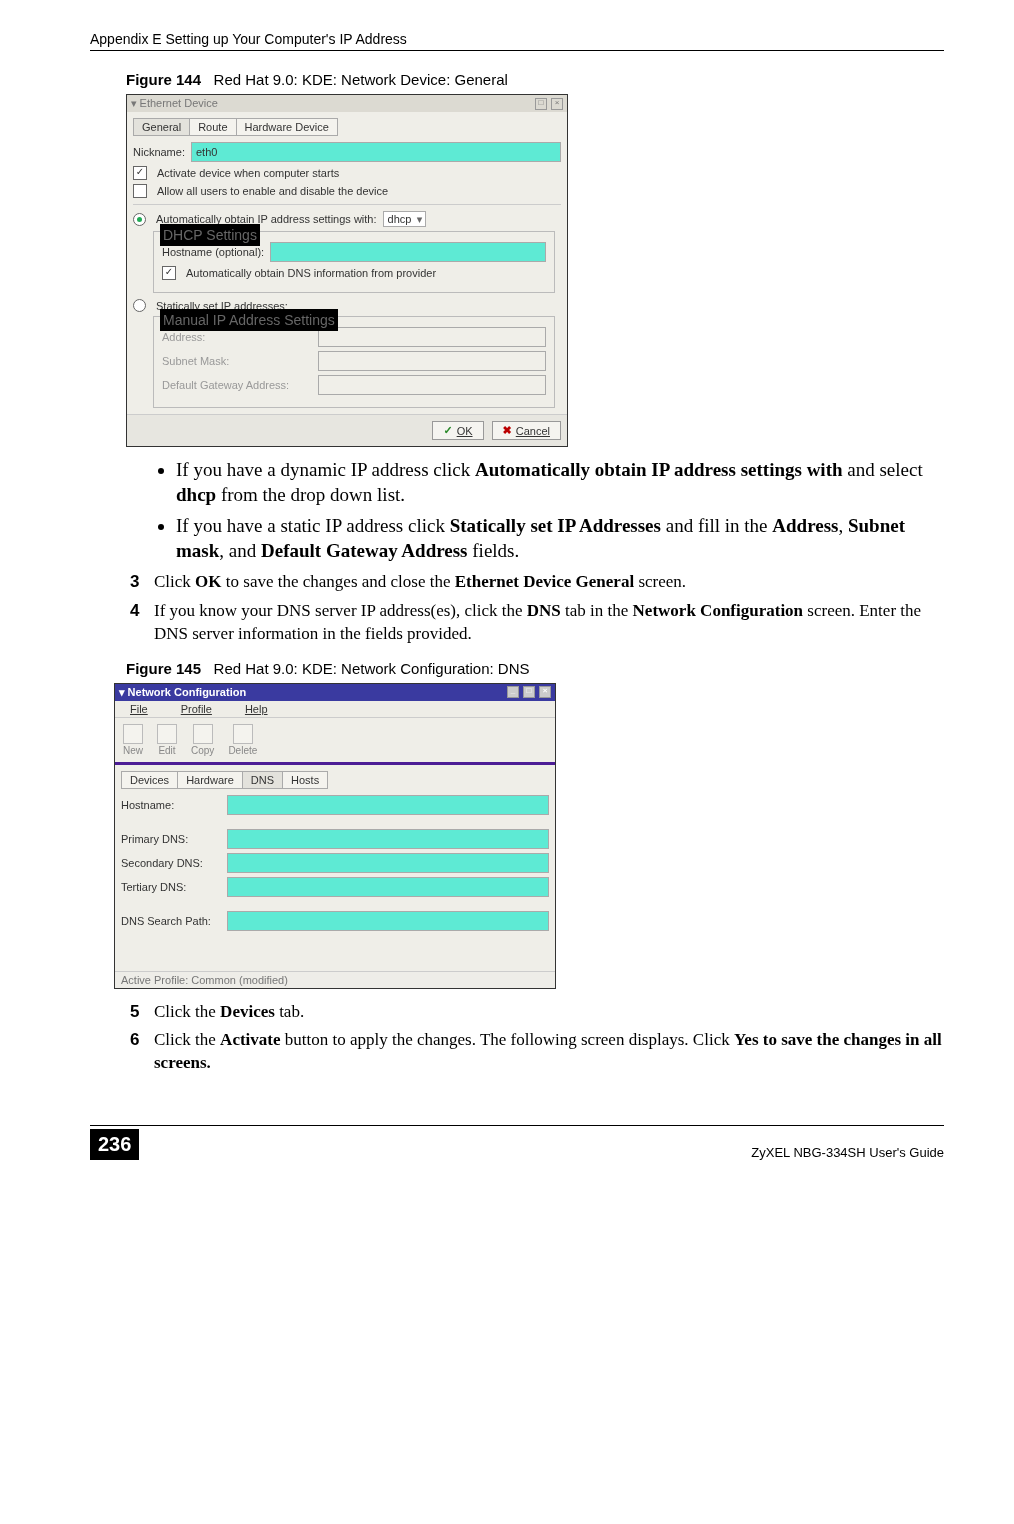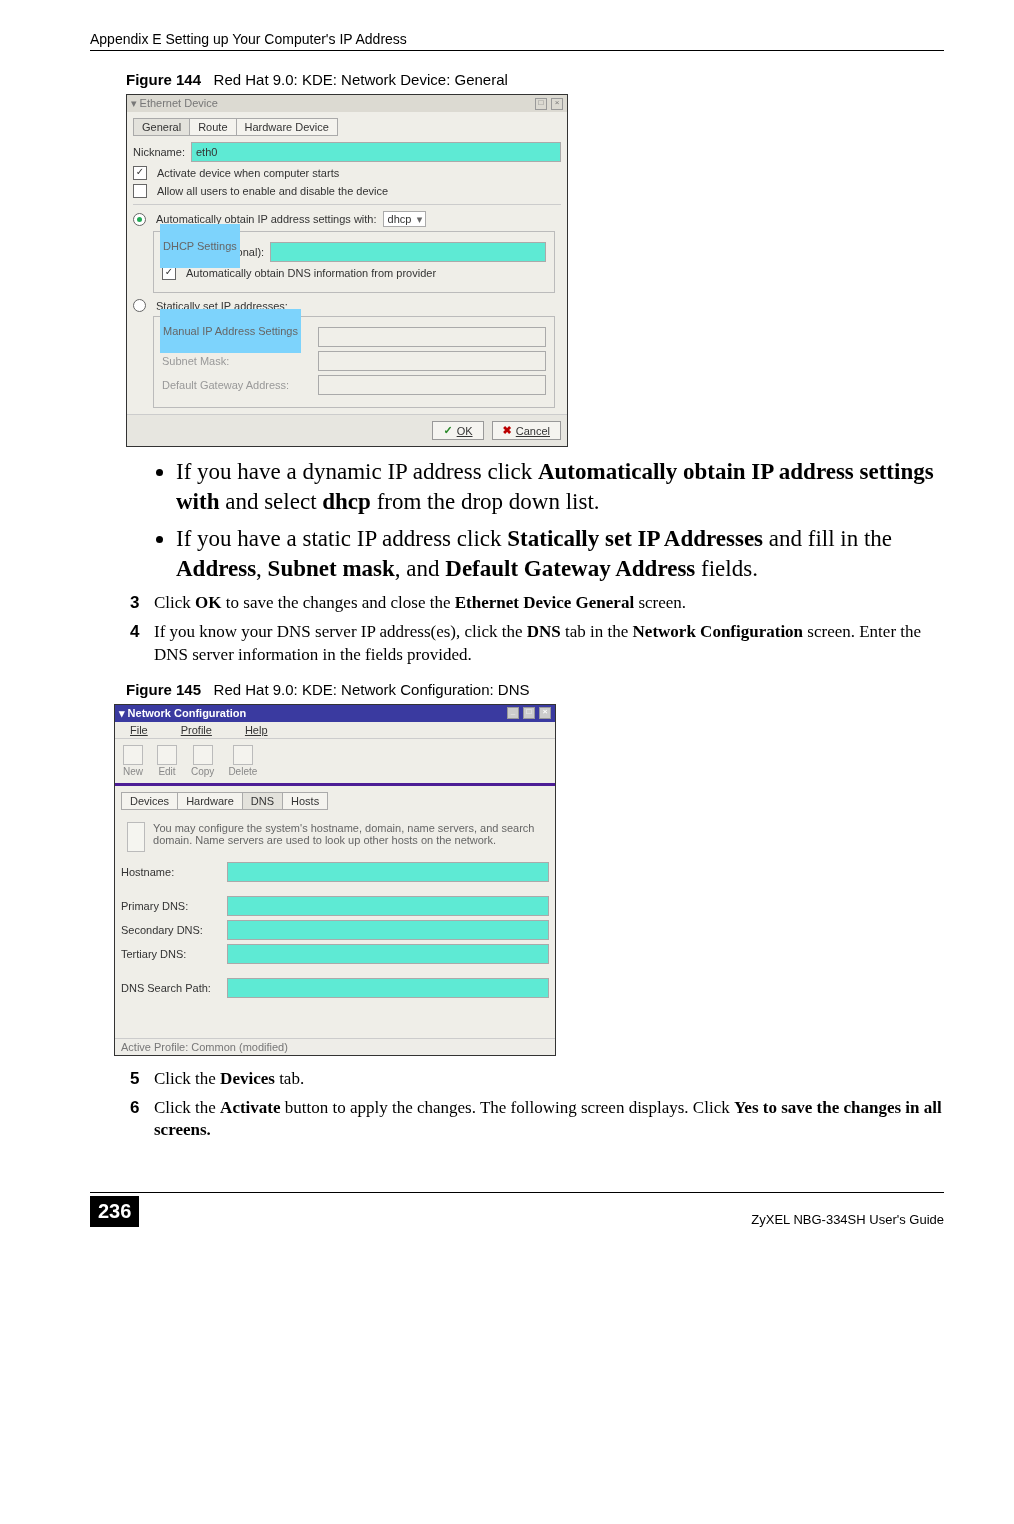--- a/index.html
+++ b/index.html
@@ -69,38 +69,38 @@
   .radio { width:11px; height:11px; border:1px solid #666; border-radius:50%; display:inline-flex; align-items:center; justify-content:center; margin-right:4px; background:#fff; }
   .radio .dot { width:5px; height:5px; background:#2a5; border-radius:50%; }
   .group {
     border: 1px solid #bbb;
     margin: 4px 6px 6px 20px;
     padding: 6px 8px 8px 8px;
     position: relative;
   }
   .group .legend {
     position: absolute; top:-8px; left:6px;
-    background:#7dd3fc; padding:16px 3px; font-size:11px; color:#666;
+    background:#000000; padding:3px 3px; font-size:14px; color:#666;
   }
   .disabled { color:#999; }
   .btnbar { display:flex; justify-content:flex-end; gap:8px; padding:6px; border-top:1px solid #ccc; background:#e7e6e0; }
   .btn { border:1px solid #999; background:#f5f4f0; padding:2px 10px; display:flex; align-items:center; gap:4px; font-size:11px; }
   .ok-ico { color:#2a8a2a; font-weight:bold; }
   .x-ico { color:#b00; font-weight:bold; }
   .drop { border:1px solid #aaa; background:#fff; padding:1px 14px 1px 4px; position:relative; }
   .drop::after { content:"▾"; position:absolute; right:3px; top:1px; color:#666; }
   .toolbar { display:flex; gap:14px; padding:6px 8px; border-bottom:3px solid #4c1d95; }
   .toolbtn { display:flex; flex-direction:column; align-items:center; font-size:10px; color:#888; }
   .toolico { width:18px; height:18px; border:1px solid #bbb; margin-bottom:1px; background:#f4f3ee; }
   .menubar { display:flex; gap:33px; padding:2px 15px; border-bottom:1px solid #ccc; background:#eeede7; }
   .infobox { display:flex; gap:8px; padding:6px; color:#666; }
   .ico-stack { width:30px; height:28px; border:1px solid #bbb; background:#f5f5f0; }
   .statusbar { background:#eeede8; border-top:1px solid #ccc; padding:2px 6px; color:#777; }
   ul.bullets { margin:10px 0 8px 86px; padding:0; }
-  ul.bullets li { font-size:23px; margin-bottom:6px; line-height:1.32; list-style-type: disc; }
+  ul.bullets li { font-size:19px; margin-bottom:6px; line-height:1.32; list-style-type: disc; }
   ol.steps { list-style:none; margin:6px 0 8px 40px; padding:0; }
   ol.steps li { font-size:17px; margin-bottom:6px; line-height:1.34; display:flex; }
   ol.steps .num { font-family: Arial, Helvetica, sans-serif; font-weight:bold; width:24px; flex-shrink:0; }
   .footer { display:flex; justify-content:space-between; align-items:flex-end; margin-top:50px; border-top:1px solid #000; padding-top:3px; }
   .pagenum {
     display:inline-block;
     background:#000; color:#fff;
     font-family: Arial, Helvetica, sans-serif;
     font-weight:bold; font-size:20px;
     padding:4px 8px;
@@ -253,24 +253,20 @@
           <span>Delete</span>
         </div>
     </div>
     <div class="tabs">
       <div class="tab"><span>Devices</span></div>
       <div class="tab"><span>Hardware</span></div>
       <div class="tab active"><span>DNS</span></div>
       <div class="tab"><span>Hosts</span></div>
     </div>
     <div class="panel">
-      <div class="infobox">
-        <div class="ico-stack"></div>
-        <div>You may configure the system's hostname, domain, name servers, and search domain. Name servers are used to look up other hosts on the network.</div>
-      </div>
       <div class="row">
           <span style="width:100px;">Hostname:</span>
           <div class="txtinput"></div>
         </div>
       <div style="height:6px;"></div>
       <div class="row">
           <span style="width:100px;">Primary DNS:</span>
           <div class="txtinput"></div>
         </div>
       <div class="row">

